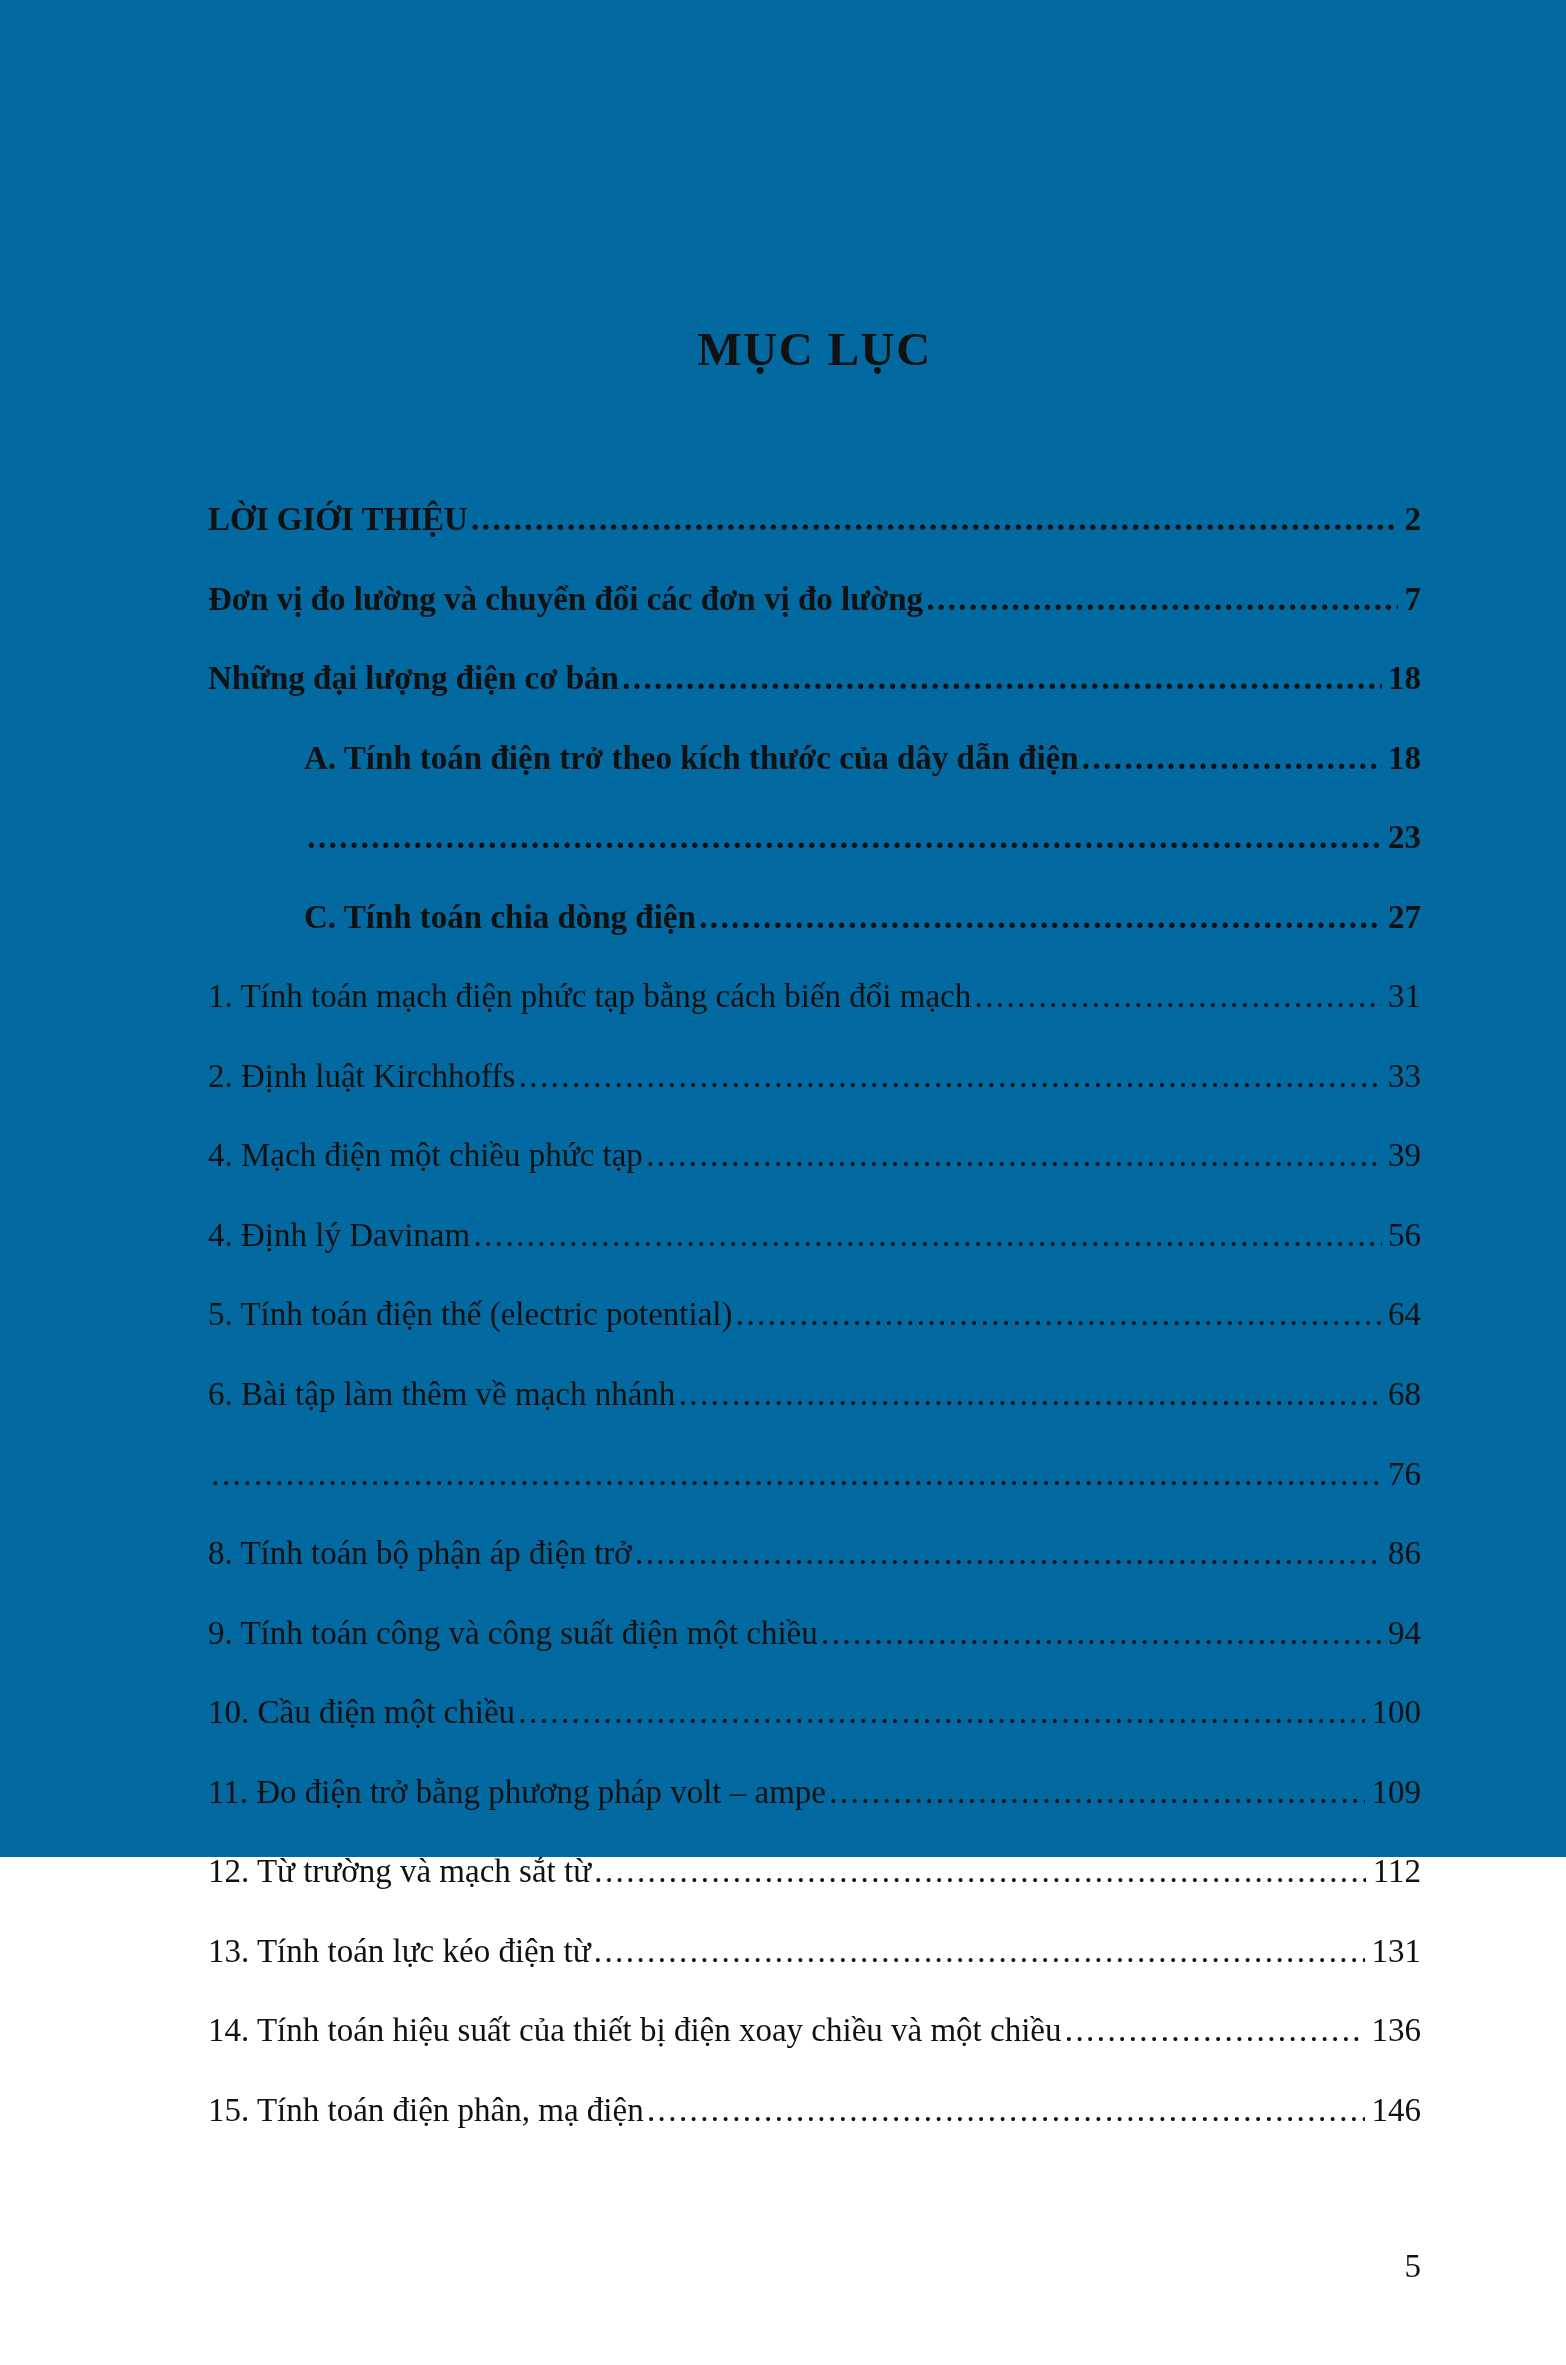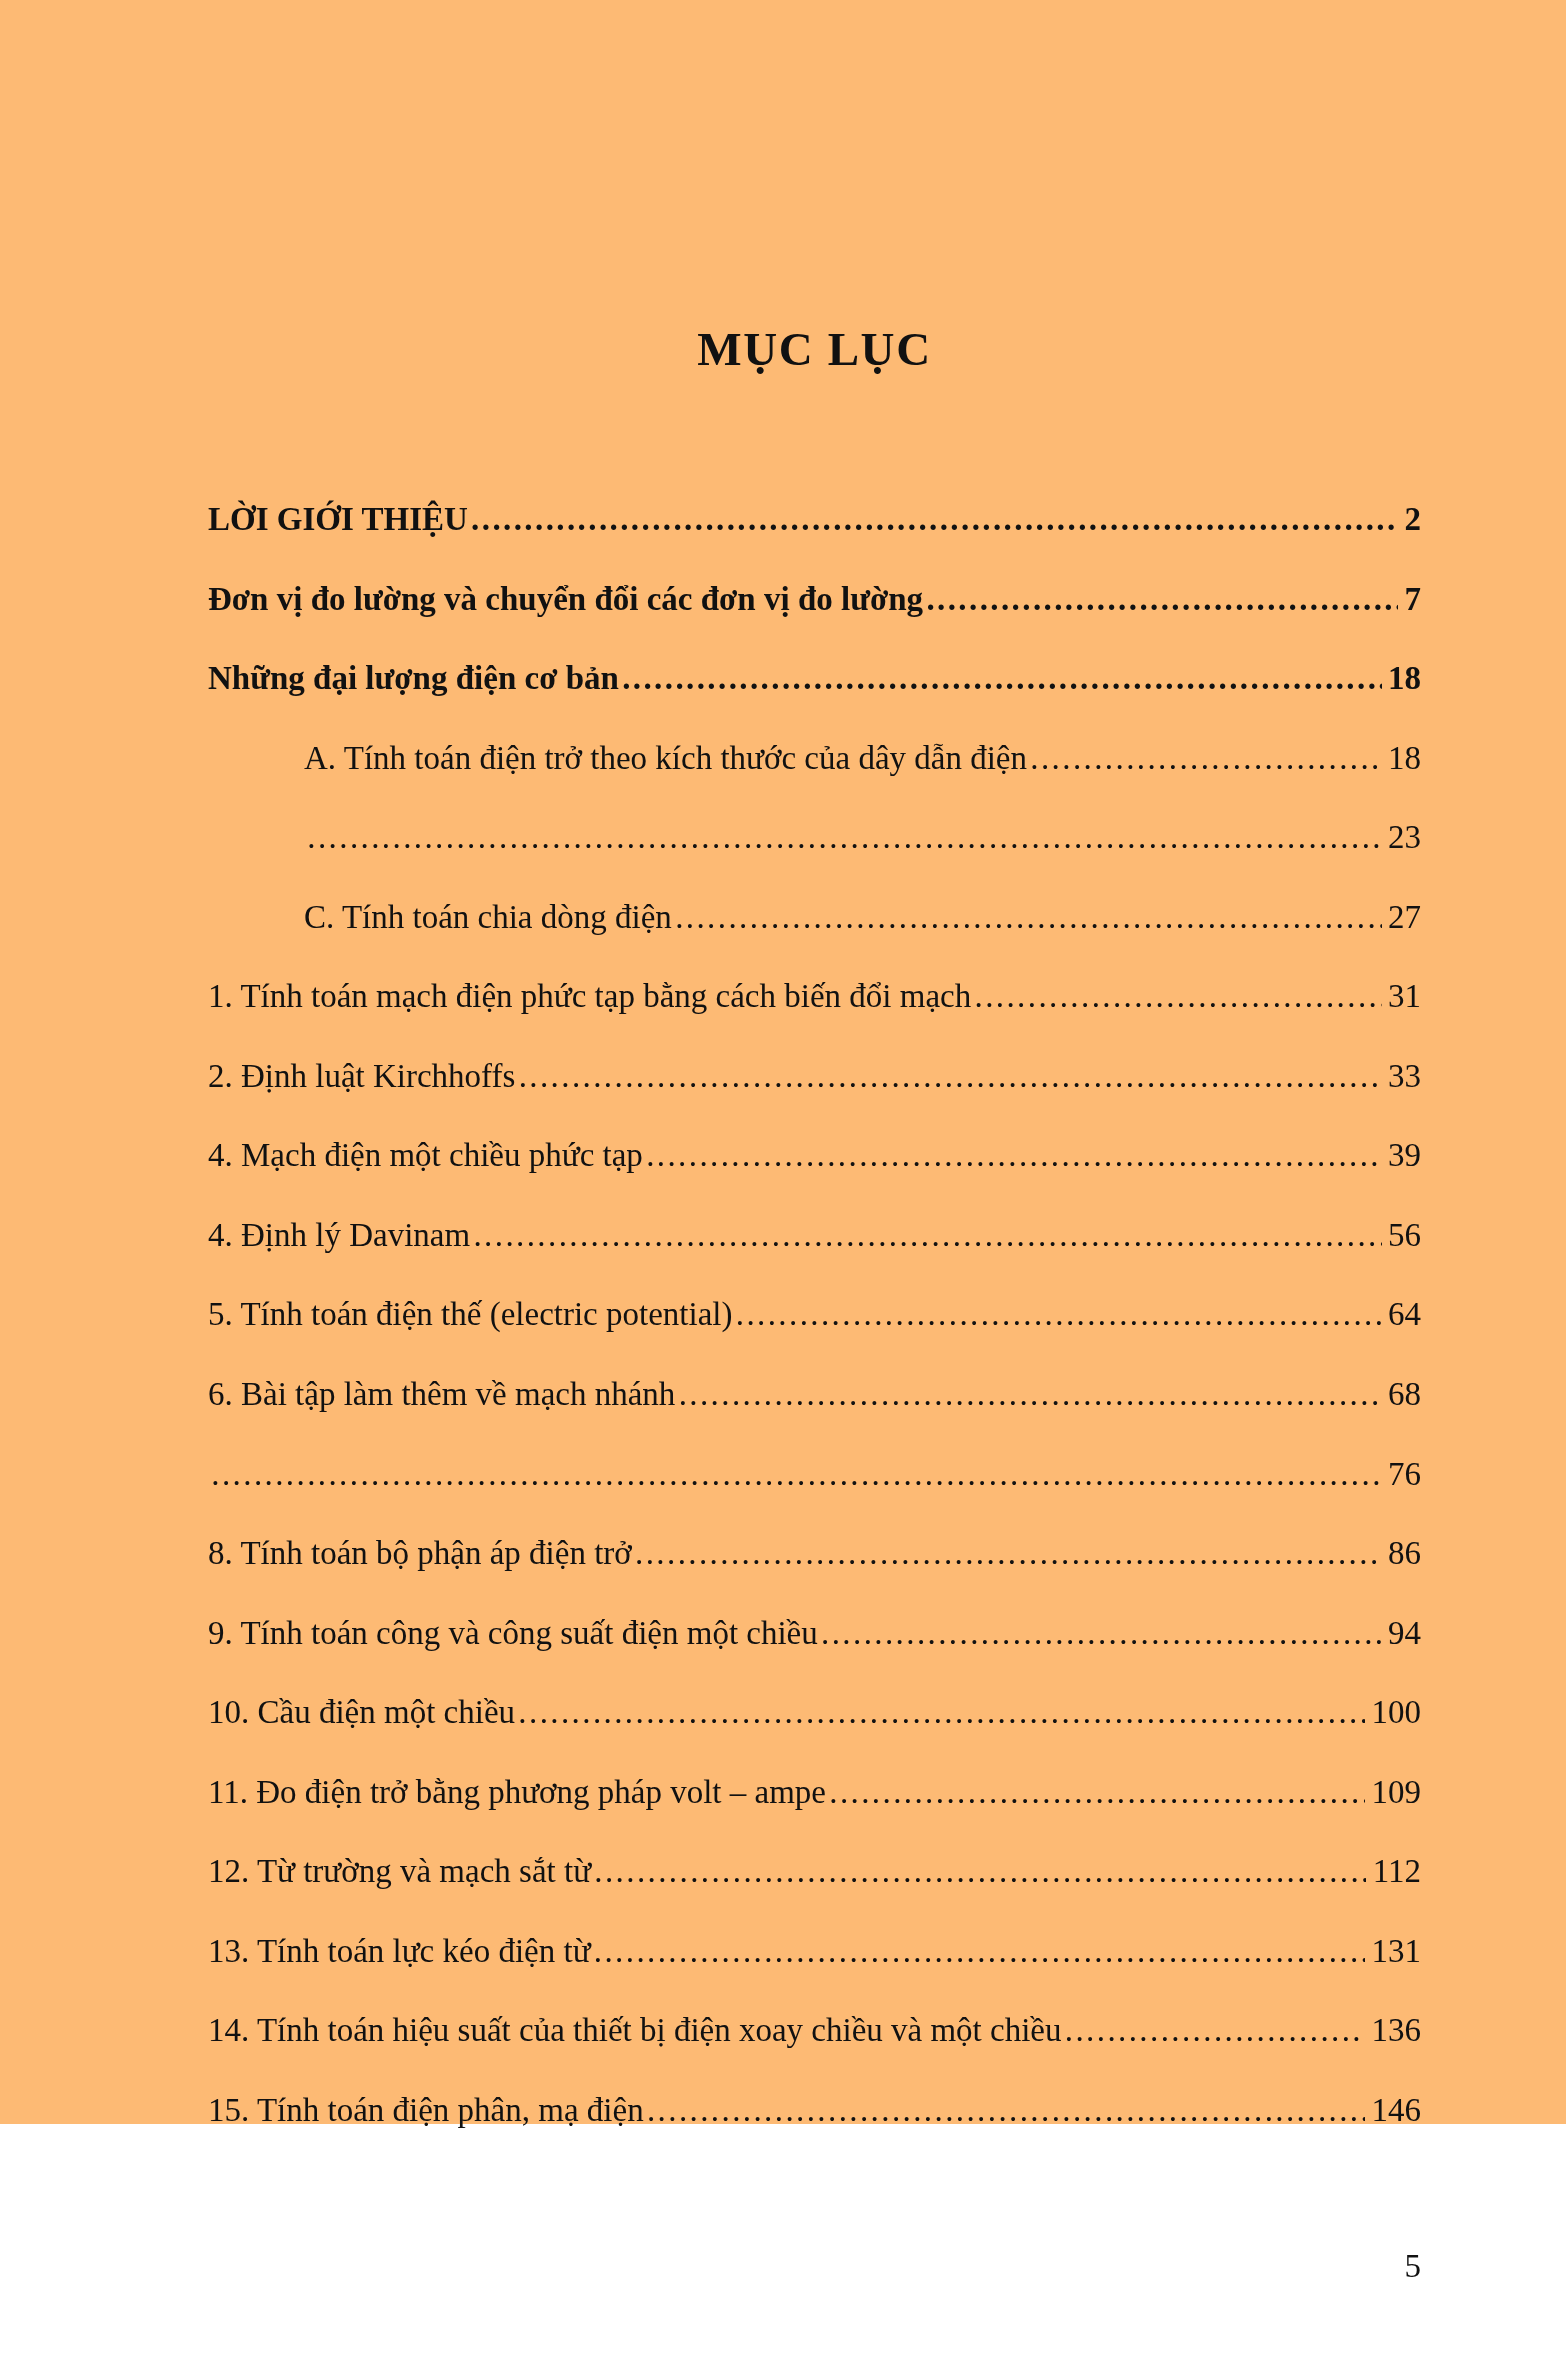--- a/index.html
+++ b/index.html
@@ -11,22 +11,22 @@
     width: 1567px;
     height: 2366px;
     position: relative;
     font-family: "Liberation Serif", "DejaVu Serif", serif;
     color: #111111;
   }
   .page {
     position: absolute;
     top: 0; left: 0;
     width: 1567px;
-    height: 2124px;
-    background: #fdba74;
+    height: 1857px;
+    background: #0369a1;
   }
   .content {
     position: absolute;
     top: 0;
     left: 208px;
     width: 1213px;
   }
   .doc-title {
     margin-top: 322px;
     margin-bottom: 122px;
@@ -45,20 +45,21 @@
     font-size: 33px;
     line-height: 1.32;
     margin-bottom: 36px;
     white-space: nowrap;
   }
   .toc-row.bold {
     font-weight: bold;
   }
   .toc-row.indent {
     padding-left: 96px;
+    font-weight: bold;
   }
   .toc-label {
     flex: 0 0 auto;
   }
   .dots {
     flex: 1 1 auto;
     overflow: hidden;
     margin: 0 6.5px 0 3.3px;
     min-width: 24.4px;
   }

